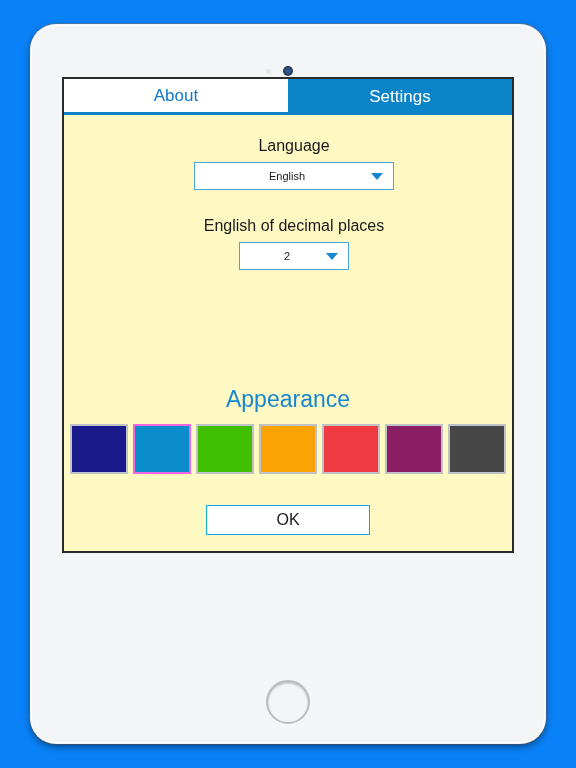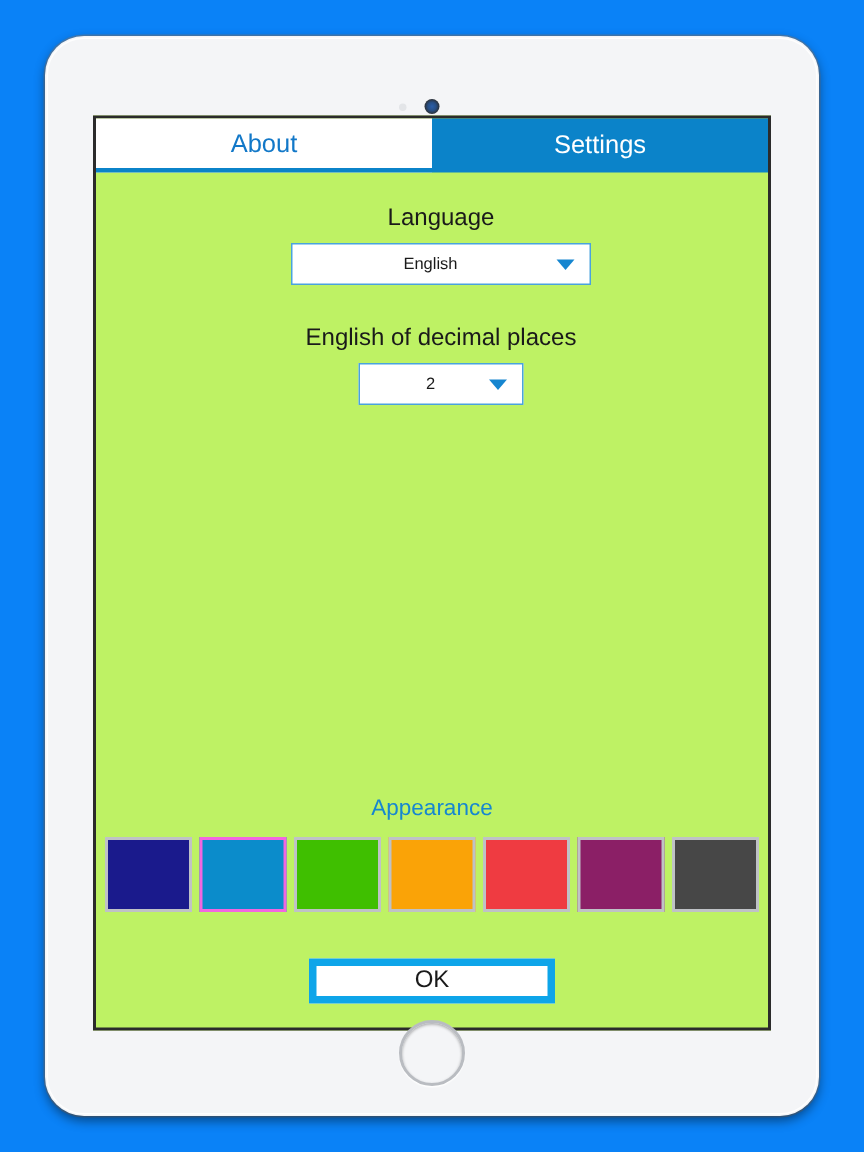--- a/index.html
+++ b/index.html
@@ -72,22 +72,22 @@
     box-shadow: inset 0 1px 2px rgba(0,0,0,0.30), 0 1px 1px rgba(255,255,255,0.9);
     box-sizing: border-box;
   }
 
   
   #app-screen {
     position: absolute;
     left: 32px;
     top: 53px;
     width: 452px;
-    height: 610px;
-    background: #bef264;
+    height: 476px;
+    background: #fef9c3;
     border: 2px solid #2b2b2b;
     box-sizing: border-box;
     display: flex;
     flex-direction: column;
   }
 
   
   #tab-bar {
     display: flex;
     height: 36px;
@@ -167,21 +167,21 @@
 
   
   #appearance-section {
     position: absolute;
     left: 0;
     right: 0;
     bottom: 77px;
   }
   #appearance-title {
     text-align: center;
-    font-size: 15px;
+    font-size: 23px;
     color: #1686d0;
     margin-bottom: 11px;
   }
   #swatch-row {
     display: flex;
     justify-content: space-between;
     padding: 0 6px;
   }
   .swatch {
     width: 58px;
@@ -195,21 +195,21 @@
   }
 
   
   #ok-button {
     position: absolute;
     left: 50%;
     margin-left: -82px;
     bottom: 16px;
     width: 164px;
     height: 30px;
-    border: 5px solid #0ea5e9;
+    border: 1px solid #0ea5e9;
     background: #ffffff;
     color: #1a1a1a;
     font-size: 16px;
     font-family: "Liberation Sans", sans-serif;
     display: flex;
     align-items: center;
     justify-content: center;
     cursor: pointer;
     box-sizing: border-box;
   }

